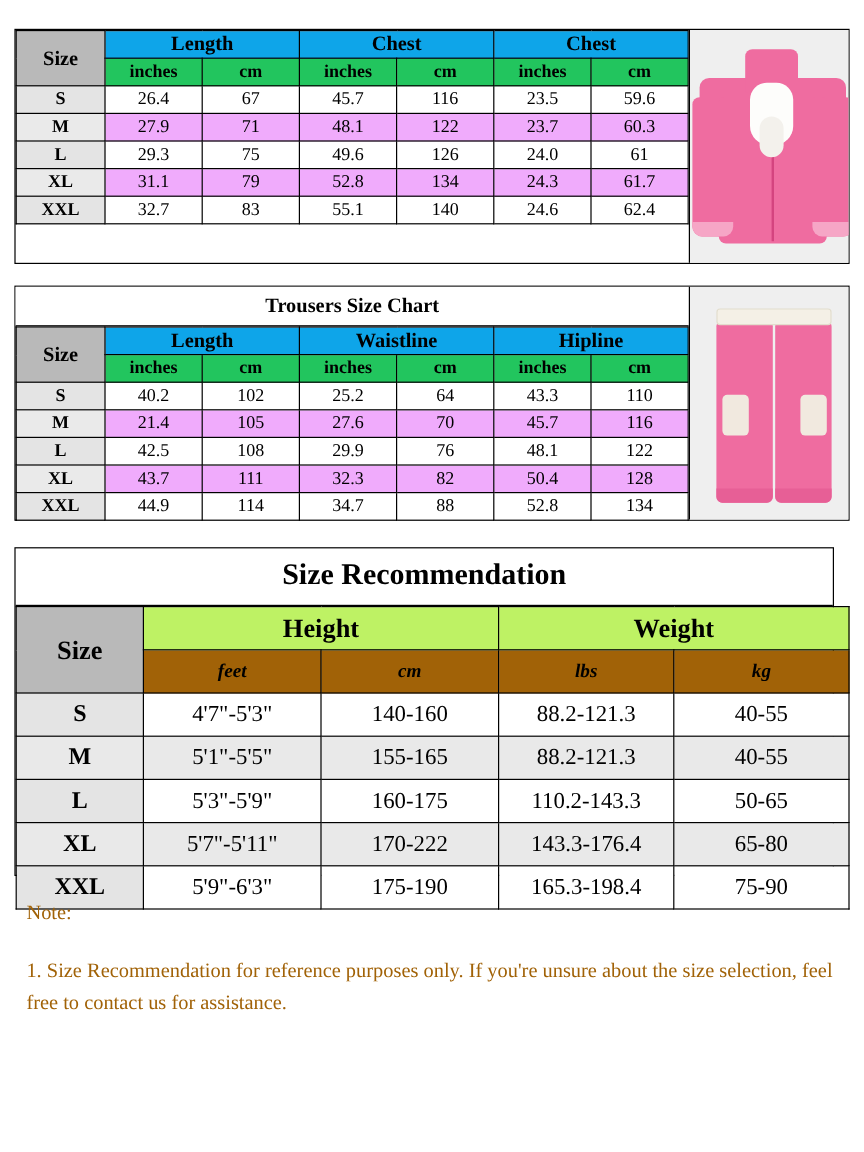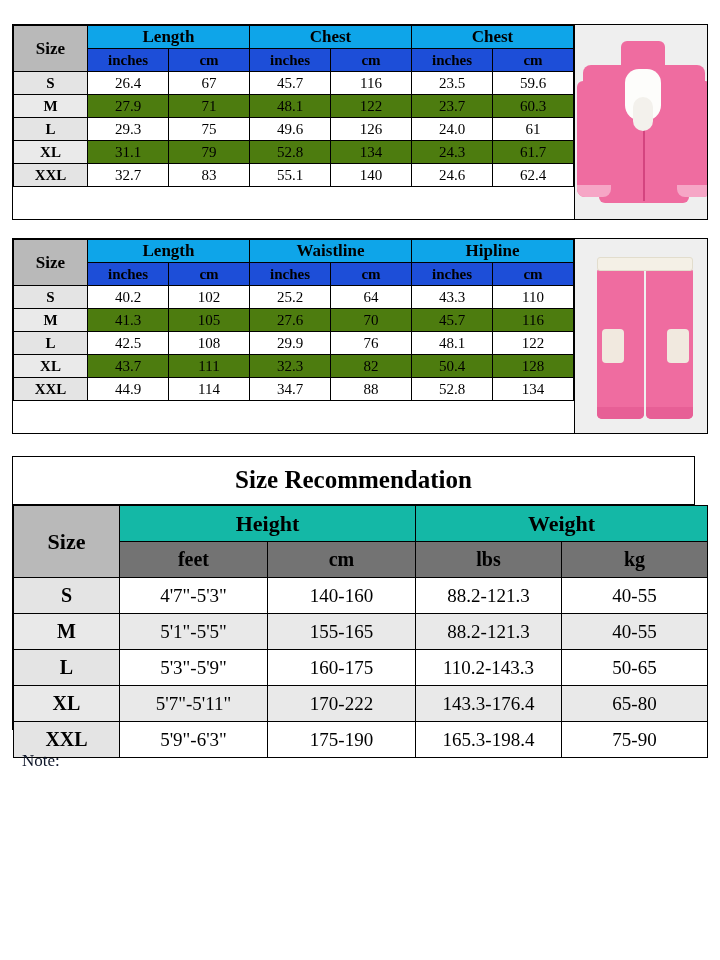--- a/index.html
+++ b/index.html
@@ -69,82 +69,83 @@
     background: #0ea5e9;
     font-weight: bold;
     font-size: 17px;
   }
   .smallchart th.sizehdr {
     background: #b9b9b9;
     font-weight: bold;
     font-size: 17px;
   }
   .smallchart th.unit {
-    background: #1d4ed8;
+    background: #22c55e;
     font-weight: bold;
     font-size: 15px;
   }
   .smallchart td.sizecell {
     background: #e4e4e4;
     font-weight: bold;
     font-size: 15px;
   }
   .smallchart tr.alt td { background: #eaeaea; }
   .smallchart td.val { background: #fff; }
-  .smallchart tr.alt td.val { background: #4d7c0f; }
+  .smallchart tr.alt td.val { background: #f0abfc; }
 
   
   .recblock {
     position: absolute;
     border: 1px solid #000;
     background: #fff;
   }
   .recblock .title {
     text-align: center;
     font-weight: bold;
     font-size: 25px;
     padding: 9px 0 10px 0;
     border-bottom: 1px solid #000;
   }
   .recblock table td, .recblock table th {
     height: 36px;
     font-size: 19px;
   }
   .recblock th.grp {
-    background: #14b8a6;
+    background: #bef264;
     font-weight: bold;
     font-size: 22px;
   }
   .recblock th.sizehdr {
     background: #b9b9b9;
     font-weight: bold;
     font-size: 22px;
   }
   .recblock th.unit {
-    background: #737373;
-    font-weight: bold;
-    font-size: 20px;
+    background: #a16207;
+    font-weight: bold;
+    font-size: 16px;
+    font-style: italic;
   }
   .recblock td.sizecell {
     background: #e4e4e4;
     font-weight: bold;
     font-size: 20px;
   }
   .recblock tr.alt td { background: #e9e9e9; }
   .recblock td.val { background: #fff; }
   .recblock tr.alt td.val { background: #e9e9e9; }
 
   
   .notes {
     position: absolute;
     left: 22px; top: 748px;
     width: 686px;
     font-size: 17px;
     line-height: 1.55;
-    color: #0f172a;
+    color: #a16207;
   }
   .notes p { margin: 0 0 20px 0; }
   .notes p.first { margin-bottom: 22px; }
 
   
   .garment { position: absolute; }
 
   
   .jk-collar {
     position: absolute; left: 46px; top: 6px;
@@ -326,20 +327,21 @@
           <div class="jk-cuff-l"></div>
           <div class="jk-cuff-r"></div>
         </div>
       </div>
     </div>
   </div>
 
   <div class="chartblock smallchart" style="left:12px; top:238px; width:696px; height:196px;">
     <div class="inner">
       <div class="tablewrap">
+        <div class="title">Trousers Size Chart</div>
         <table class="sizechart">
           <colgroup>
             <col style="width:74px">
               <col style="width:81px">
               <col style="width:81px">
             <col style="width:81px">
               <col style="width:81px">
               <col style="width:81px">
               <col style="width:81px">
           </colgroup>
@@ -362,21 +364,21 @@
               <td class="sizecell">S</td>
               <td class="val">40.2</td>
               <td class="val">102</td>
               <td class="val">25.2</td>
               <td class="val">64</td>
               <td class="val">43.3</td>
               <td class="val">110</td>
             </tr>
             <tr class="alt">
               <td class="sizecell">M</td>
-              <td class="val">41.3</td>
+              <td class="val">21.4</td>
               <td class="val">105</td>
               <td class="val">27.6</td>
               <td class="val">70</td>
               <td class="val">45.7</td>
               <td class="val">116</td>
             </tr>
             <tr>
               <td class="sizecell">L</td>
               <td class="val">42.5</td>
               <td class="val">108</td>
@@ -476,15 +478,16 @@
           <td class="val">175-190</td>
           <td class="val">165.3-198.4</td>
           <td class="val">75-90</td>
         </tr>
       </tbody>
     </table>
   </div>
 
   <div class="notes">
     <p class="first">Note:</p>
+    <p>1. Size Recommendation for reference purposes only. If you're unsure about the size selection, feel free to contact us for assistance.</p>
   </div>
 
 </div>
 
 </body></html>

